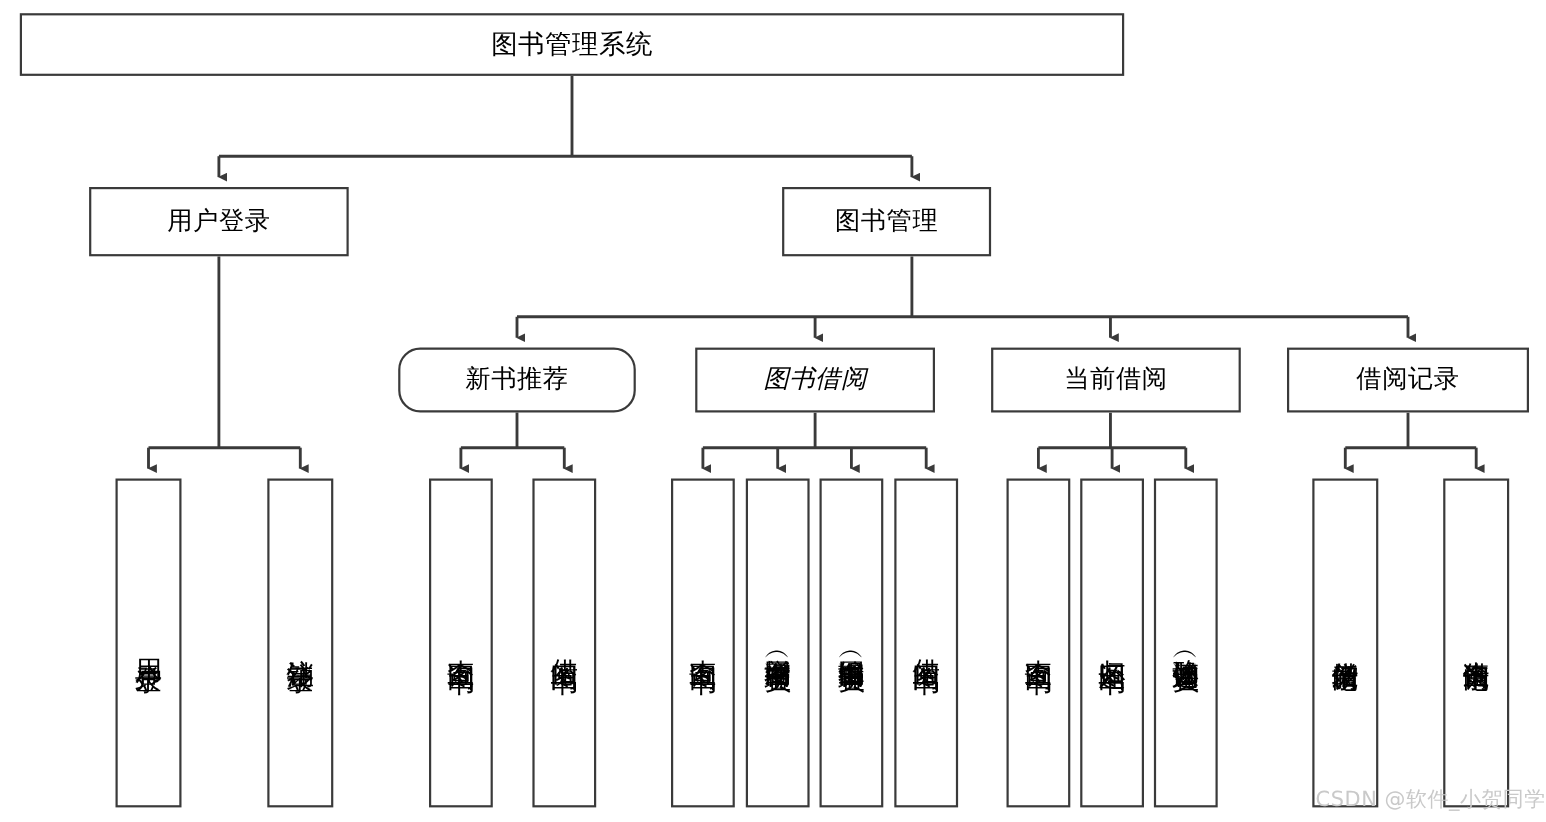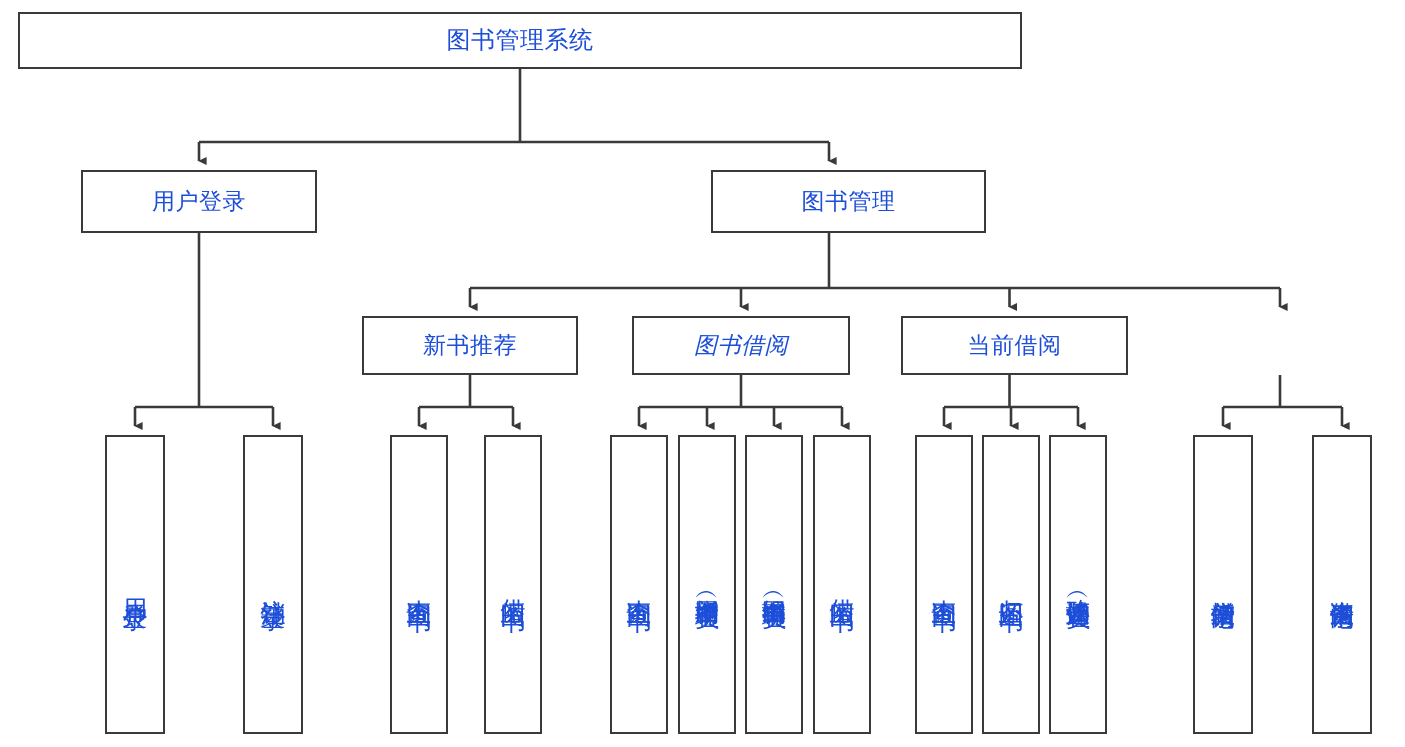--- a/index.html
+++ b/index.html
@@ -22,21 +22,21 @@
     pointer-events:none;
   }
   .node{
     position:absolute;
     box-sizing:border-box;
     border:2.2px solid #3a3a3a;
     background:#ffffff;
     display:flex;
     align-items:center;
     justify-content:center;
-    color:#1d4ed8;
+    color:#000000;
     z-index:2;
   }
   .node .lbl{
     display:block;
     text-align:center;
     letter-spacing:0.5px;
     line-height:1.18;
     white-space:nowrap;
   }
   
@@ -113,32 +113,35 @@
       </g>
   </svg>
 
   <div class="node h root" style="left: 18px; top: 12px; width: 1004px; height: 57px;">
     <span class="lbl">图书管理系统</span>
   </div>
 
   <div class="node h" style="left: 81px; top: 170px; width: 236px; height: 63px;">
     <span class="lbl">用户登录</span>
   </div>
-  <div class="node h" style="left: 711px; top: 170px; width: 275px; height: 63px;">
+  <div class="node h" style="left: 711px; top: 170px; width: 190px; height: 63px;">
     <span class="lbl">图书管理</span>
   </div>
 
-  <div class="node h" style="left: 362px; top: 316px; width: 216px; height: 59px;">
+  <div class="node h" style="left: 362px; top: 316px; width: 216px; height: 59px; border-radius: 20px;">
     <span class="lbl">新书推荐</span>
   </div>
   <div class="node h" style="left: 632px; top: 316px; width: 218px; height: 59px; font-style: italic;">
     <span class="lbl">图书借阅</span>
   </div>
   <div class="node h" style="left: 901px; top: 316px; width: 227px; height: 59px;">
     <span class="lbl">当前借阅</span>
+  </div>
+  <div class="node h" style="left: 1170px; top: 316px; width: 220px; height: 59px;">
+    <span class="lbl">借阅记录</span>
   </div>
 
   <div class="node v" style="left: 105px; top: 435px; width: 60px; height: 299px;">
     <span class="lbl">用户登录</span>
   </div>
   <div class="node v" style="left: 243px; top: 435px; width: 60px; height: 299px;">
     <span class="lbl">注销登录</span>
   </div>
 
   <div class="node v" style="left: 390px; top: 435px; width: 58px; height: 299px;">
@@ -171,13 +174,14 @@
     <span class="lbl tight">确认归还（管理员）</span>
   </div>
 
   <div class="node v" style="left: 1193px; top: 435px; width: 60px; height: 299px;">
     <span class="lbl tight">新增借阅记录</span>
   </div>
   <div class="node v" style="left: 1312px; top: 435px; width: 60px; height: 299px;">
     <span class="lbl tight">查询借阅记录</span>
   </div>
 
+  <div class="watermark" style="left: 1196px; top: 714px; color: rgb(201, 201, 201);">CSDN @软件_小贺同学</div>
 </div>
 
 </body></html>

